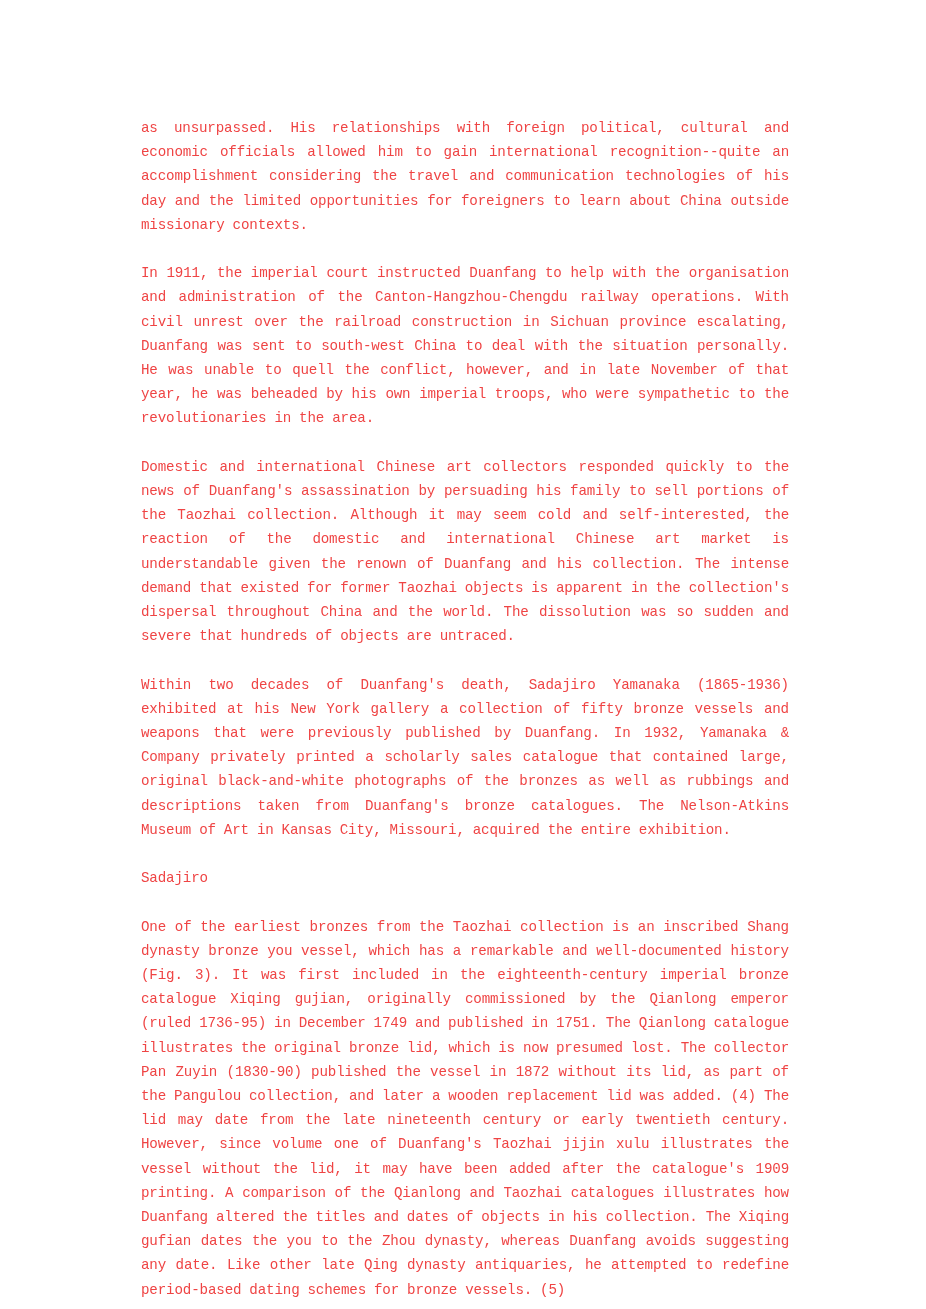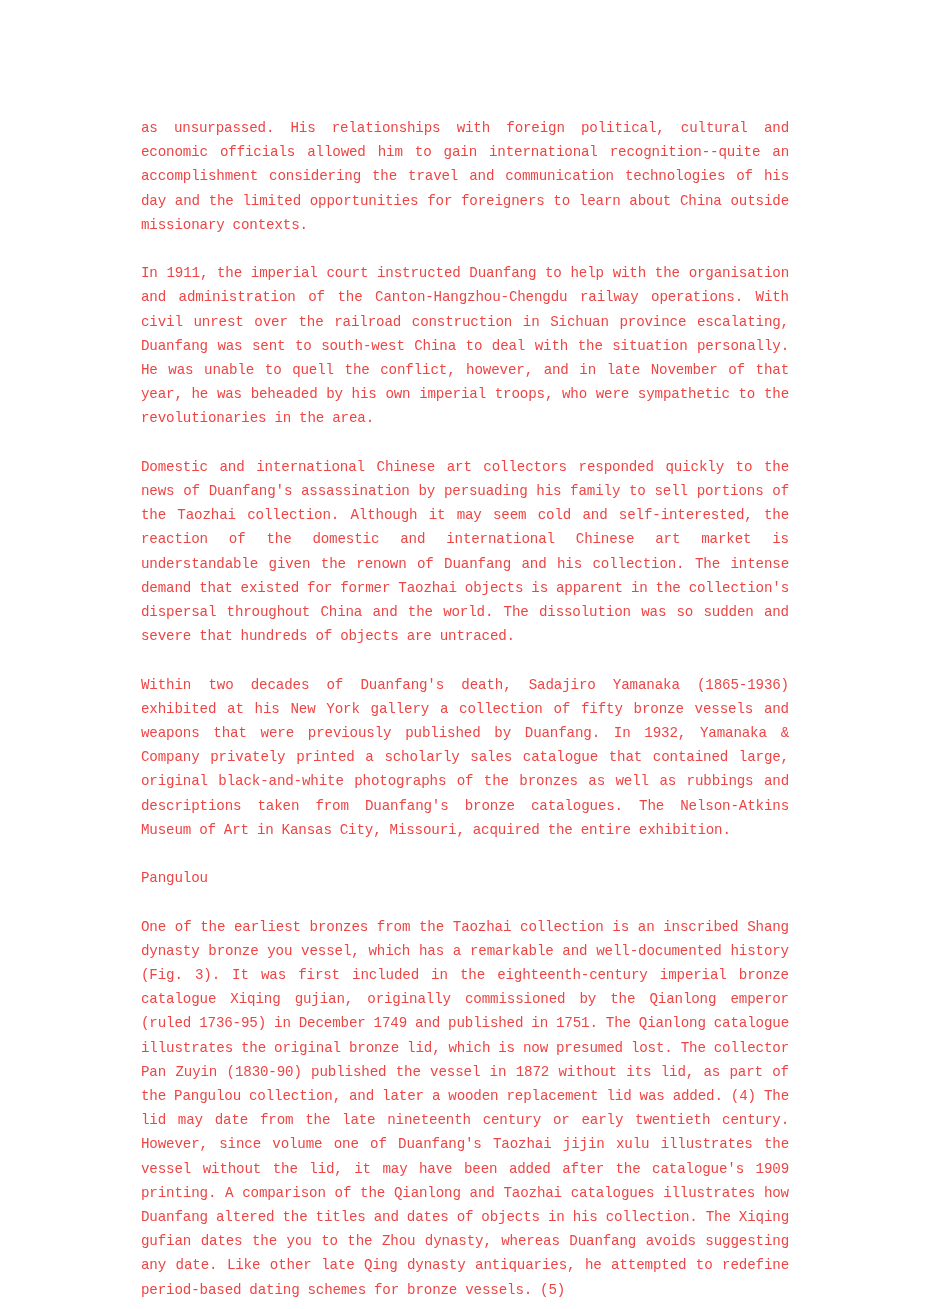--- a/index.html
+++ b/index.html
@@ -40,16 +40,16 @@
     }
   </style>
 </head>
 <body>
 
 <div class="page">
   <p class="para">as unsurpassed. His relationships with foreign political, cultural and economic officials allowed him to gain international recognition--quite an accomplishment considering the travel and communication technologies of his day and the limited opportunities for foreigners to learn about China outside missionary contexts.</p>
   <p class="para">In 1911, the imperial court instructed Duanfang to help with the organisation and administration of the Canton-Hangzhou-Chengdu railway operations. With civil unrest over the railroad construction in Sichuan province escalating, Duanfang was sent to south-west China to deal with the situation personally. He was unable to quell the conflict, however, and in late November of that year, he was beheaded by his own imperial troops, who were sympathetic to the revolutionaries in the area.</p>
   <p class="para">Domestic and international Chinese art collectors responded quickly to the news of Duanfang's assassination by persuading his family to sell portions of the Taozhai collection. Although it may seem cold and self-interested, the reaction of the domestic and international Chinese art market is understandable given the renown of Duanfang and his collection. The intense demand that existed for former Taozhai objects is apparent in the collection's dispersal throughout China and the world. The dissolution was so sudden and severe that hundreds of objects are untraced.</p>
   <p class="para">Within two decades of Duanfang's death, Sadajiro Yamanaka (1865-1936) exhibited at his New York gallery a collection of fifty bronze vessels and weapons that were previously published by Duanfang. In 1932, Yamanaka &amp; Company privately printed a scholarly sales catalogue that contained large, original black-and-white photographs of the bronzes as well as rubbings and descriptions taken from Duanfang's bronze catalogues. The Nelson-Atkins Museum of Art in Kansas City, Missouri, acquired the entire exhibition.</p>
-  <p class="heading">Pangulou</p>
+  <p class="heading">Sadajiro</p>
   <p class="para">One of the earliest bronzes from the Taozhai collection is an inscribed Shang dynasty bronze you vessel, which has a remarkable and well-documented history (Fig. 3). It was first included in the eighteenth-century imperial bronze catalogue Xiqing gujian, originally commissioned by the Qianlong emperor (ruled 1736-95) in December 1749 and published in 1751. The Qianlong catalogue illustrates the original bronze lid, which is now presumed lost. The collector Pan Zuyin (1830-90) published the vessel in 1872 without its lid, as part of the Pangulou collection, and later a wooden replacement lid was added. (4) The lid may date from the late nineteenth century or early twentieth century. However, since volume one of Duanfang's Taozhai jijin xulu illustrates the vessel without the lid, it may have been added after the catalogue's 1909 printing. A comparison of the Qianlong and Taozhai catalogues illustrates how Duanfang altered the titles and dates of objects in his collection. The Xiqing gufian dates the you to the Zhou dynasty, whereas Duanfang avoids suggesting any date. Like other late Qing dynasty antiquaries, he attempted to redefine period-based dating schemes for bronze vessels. (5)</p>
   <p class="figure-note">[FIGURE 3 OMITTED]</p>
 </div>
 
 </body></html>

